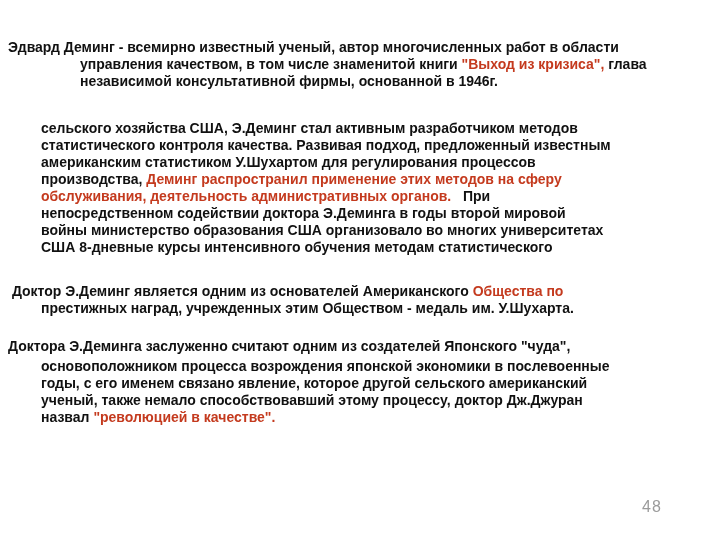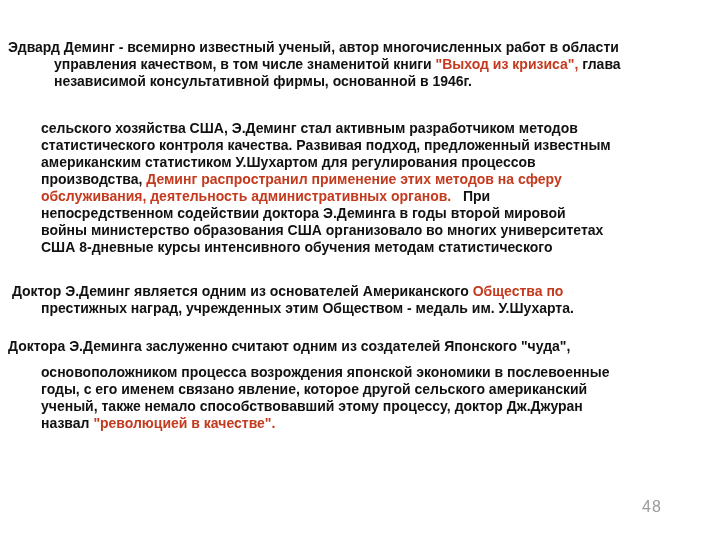--- a/index.html
+++ b/index.html
@@ -20,23 +20,23 @@
     left: 0;
     top: 39px;
     width: 720px;
   }
   .para { margin: 0; }
   .p0 { margin-bottom: 30px; }
   .p1 { margin-bottom: 27px; }
   .p2 { margin-bottom: 21px; }
   .p3 { margin-bottom: 0; }
   .line { white-space: pre; padding-left: 8px; }
-  .p0 .cont { padding-left: 54px; }
+  .p0 .cont { padding-left: 80px; }
   .p1 .cont, .p2 .cont, .p3 .cont { padding-left: 41px; }
-  .p1 .l1, .p2 .l1, .p3 .l1 { margin-top: 9px; }
+  .p1 .l1, .p2 .l1, .p3 .l1 { margin-top: 3px; }
   .accent { color: var(--accent, #cc3300); }
   .page-number {
     position: absolute;
     left: 642px;
     top: 500px;
     font-size: 16px;
     line-height: 14px;
     font-weight: normal;
     letter-spacing: 1px;
     color: var(--pgnum, #9b9b9b);

